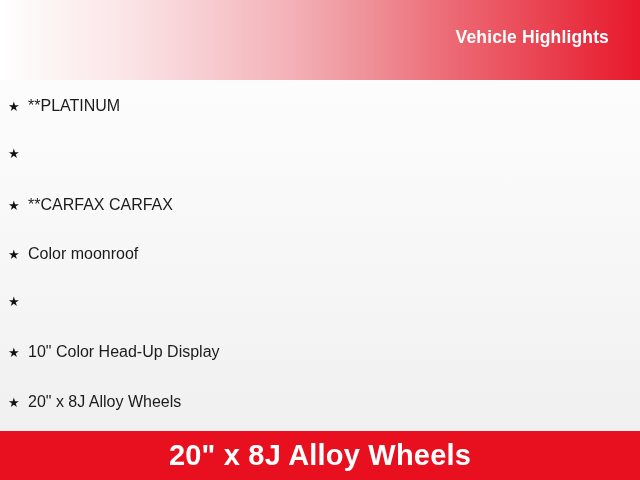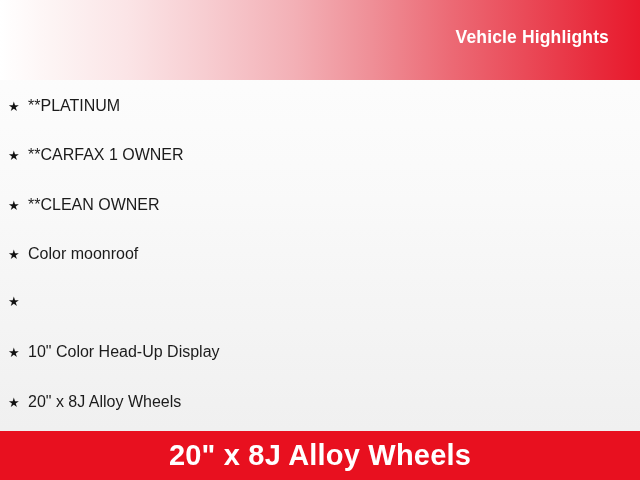--- a/index.html
+++ b/index.html
@@ -118,26 +118,25 @@
   <div class="content">
     <ul class="hl-list">
 
       <li class="hl-item">
         <span class="hl-star">★</span>
         <span class="hl-label">**PLATINUM</span>
       </li>
 
       <li class="hl-item">
         <span class="hl-star">★</span>
-        <span class="hl-label">**CARFAX 1 OWNER</span>
       </li>
 
       <li class="hl-item">
         <span class="hl-star">★</span>
-        <span class="hl-label">**CLEAN OWNER</span>
+        <span class="hl-label">**CARFAX CARFAX</span>
       </li>
 
       <li class="hl-item">
         <span class="hl-star">★</span>
         <span class="hl-label">Color moonroof</span>
       </li>
 
       <li class="hl-item">
         <span class="hl-star">★</span>
       </li>

